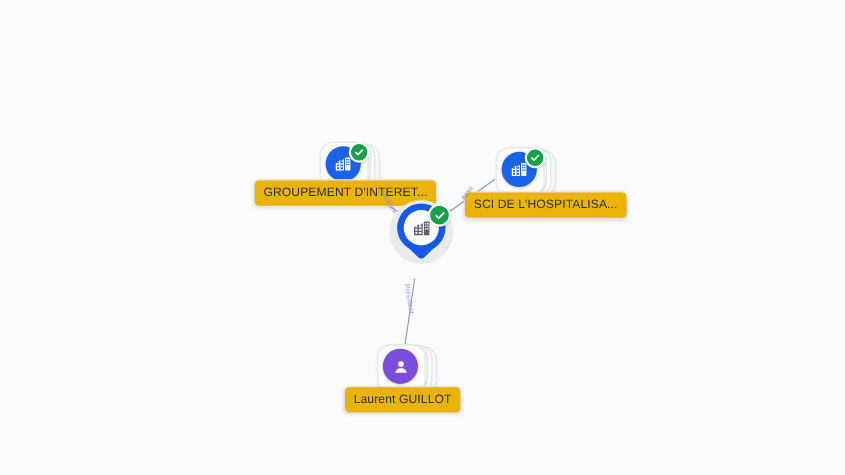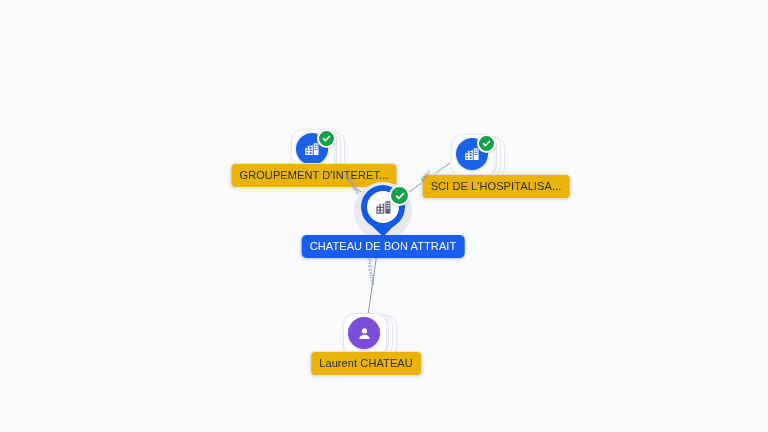--- a/index.html
+++ b/index.html
@@ -265,37 +265,36 @@
           <rect x="18" y="12" width="1.6" height="1.6" fill="#ffffff"></rect>
         </svg>
       </div>
       <div class="badge-check" style="left:28px; top:0px; width:17px; height:17px;">
         <svg width="10" height="10" viewBox="0 0 12 12" aria-hidden="true">
           <path d="M2 6.2l2.6 2.6L10 3.2" stroke="#ffffff" stroke-width="2" fill="none" stroke-linecap="round" stroke-linejoin="round"></path>
         </svg>
       </div>
     </div>
   </div>
-  <div class="node-label focus" style="left:383px; top:235px;">CHATEAU DE BON ATTRAIT</div>
 
   <div class="node" style="left:366px; top:334px;">
     <div class="node-visual">
       <div class="card-stack">
         <i class="c3"></i>
           <i class="c2"></i>
           <i class="c1"></i>
           <i class="c0"></i>
       </div>
       <div class="disc person">
         <svg width="17" height="17" viewBox="0 0 24 24" aria-hidden="true">
           <circle cx="12" cy="8.4" r="3.7" fill="#ffffff"></circle>
           <path fill="#ffffff" d="M4.8 19.6c0-3.7 3.3-5.9 7.2-5.9s7.2 2.2 7.2 5.9H4.8z"></path>
         </svg>
       </div>
     </div>
   </div>
-  <div class="node-label plain" style="left:366px; top:351px;">Laurent CHATEAU</div>
+  <div class="node-label plain" style="left:366px; top:351px;">Laurent GUILLOT</div>
 
   <div class="edge-label" style="left:349px; top:173px; transform:rotate(58deg);">Membre</div>
   <div class="edge-label" style="left:419px; top:180px; transform:rotate(-55deg);">Asso</div>
   <div class="edge-label" style="left:372px; top:258px; transform:rotate(81deg);">Président</div>
 
 </div>
 
 </body></html>

